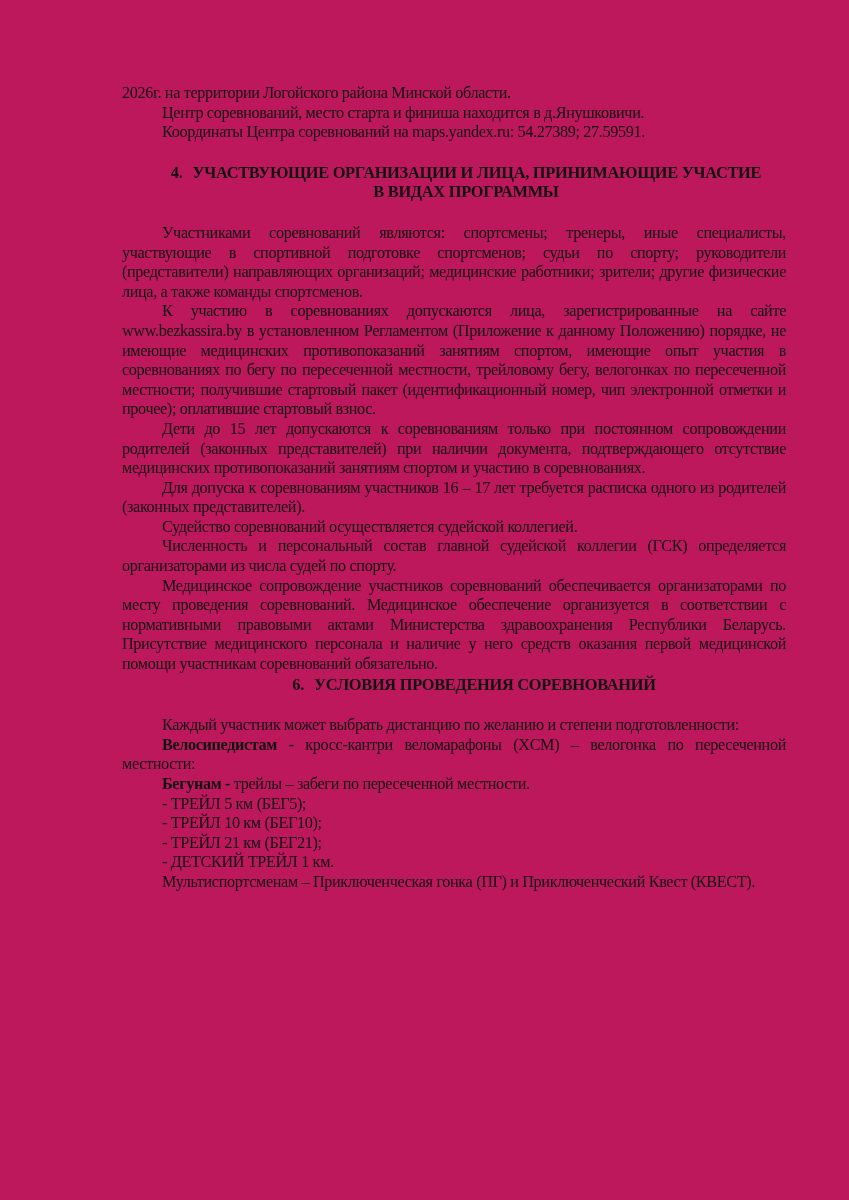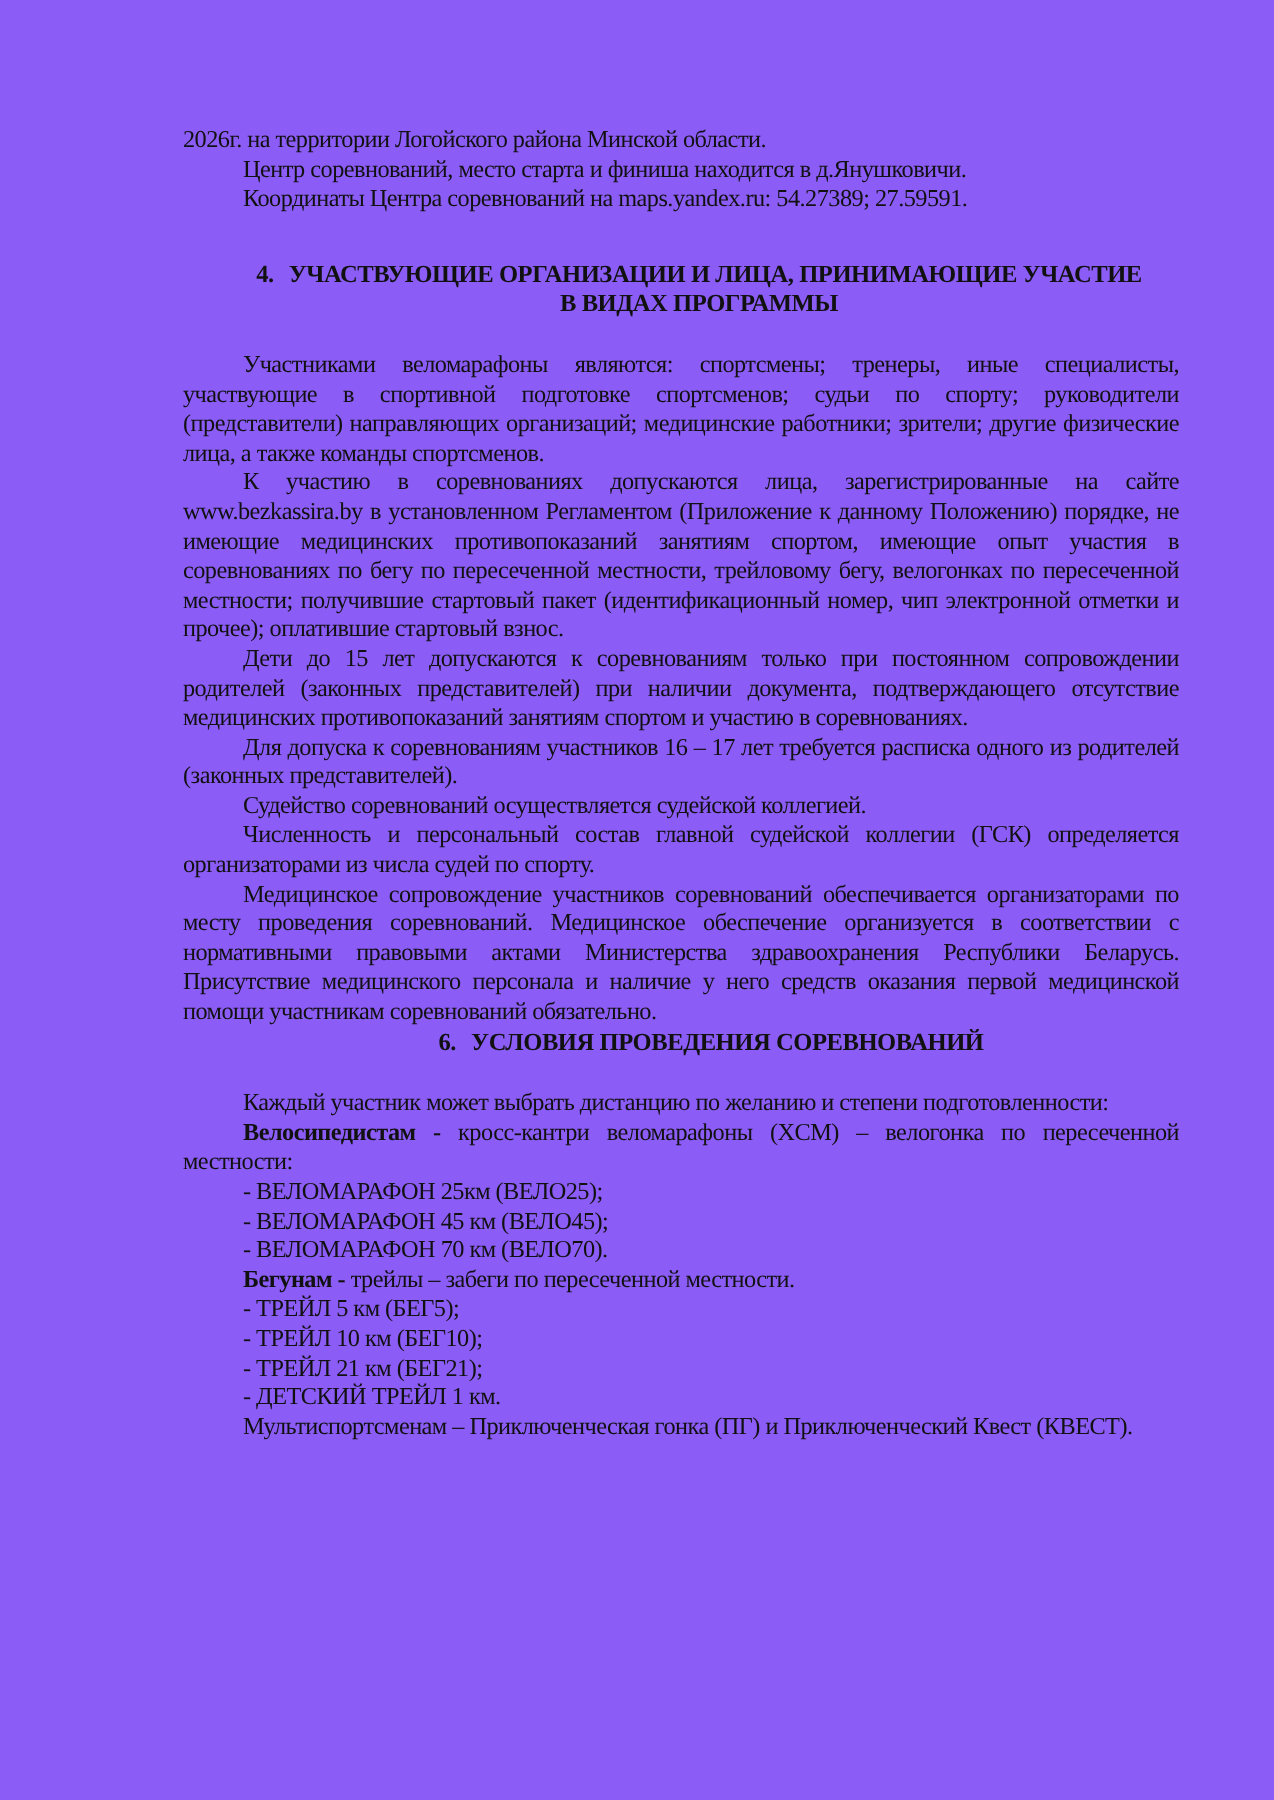--- a/index.html
+++ b/index.html
@@ -1,77 +1,72 @@
 <!DOCTYPE html>
 <html><head>
 <meta charset="utf-8">
 <style>
   html, body { margin: 0; padding: 0; background: #ffffff; }
   body { width: 849px; height: 1200px; position: relative; overflow: hidden; }
   .page {
     position: absolute; left: 0; top: 0; width: 849px; height: 1200px;
-    background: #8b5cf6; color: #111111;
+    background: #be185d; color: #111111;
     font-family: "Liberation Serif", "DejaVu Serif", serif;
   }
   .col {
     position: absolute; left: 122px; top: 84px; width: 664px;
     font-size: 16.2px; line-height: 19.6px;
     letter-spacing: -0.35px; word-spacing: 0px;
   }
   p { margin: 0; text-align: justify; }
   p.ind { text-indent: 40px; }
   p.nojust { text-align: left; }
   .list { padding-left: 40px; text-align: left; }
   h2 {
     margin: 0; font-size: 16.4px; line-height: 19.6px; font-weight: bold;
     text-align: center; letter-spacing: -0.3px;
   }
   h2 .num { margin-right: 10px; }
-  .sec4 { margin-top: 30px; margin-bottom: 22px; padding-left: 24px; }
+  .sec4 { margin-top: 20px; margin-bottom: 22px; padding-left: 24px; }
   .sec5 { margin-top: 22px; margin-bottom: 22px; padding-left: 40px; }
   .sec6 { margin-bottom: 22px; padding-left: 40px; }
   b { font-weight: bold; margin-top: 20px; }
 </style>
 </head>
 <body>
 
 <div class="page">
   <div class="col">
 
     <p class="nojust">2026г. на территории Логойского района Минской области.</p>
     <p class="ind nojust">Центр соревнований, место старта и финиша находится в д.Янушковичи.</p>
     <p class="ind nojust">Координаты Центра соревнований на maps.yandex.ru: 54.27389; 27.59591.</p>
 
     <h2 class="sec4">
       <span><span class="num">4.</span><span>УЧАСТВУЮЩИЕ ОРГАНИЗАЦИИ И ЛИЦА, ПРИНИМАЮЩИЕ УЧАСТИЕ</span></span><br>
       <span>В ВИДАХ ПРОГРАММЫ</span>
     </h2>
 
-    <p class="ind">Участниками веломарафоны являются: спортсмены; тренеры, иные специалисты, участвующие в спортивной подготовке спортсменов; судьи по спорту; руководители (представители) направляющих организаций; медицинские работники; зрители; другие физические лица, а также команды спортсменов.</p>
+    <p class="ind">Участниками соревнований являются: спортсмены; тренеры, иные специалисты, участвующие в спортивной подготовке спортсменов; судьи по спорту; руководители (представители) направляющих организаций; медицинские работники; зрители; другие физические лица, а также команды спортсменов.</p>
     <p class="ind">К участию в соревнованиях допускаются лица, зарегистрированные на сайте www.bezkassira.by в установленном Регламентом (Приложение к данному Положению) порядке, не имеющие медицинских противопоказаний занятиям спортом, имеющие опыт участия в соревнованиях по бегу по пересеченной местности, трейловому бегу, велогонках по пересеченной местности; получившие стартовый пакет (идентификационный номер, чип электронной отметки и прочее); оплатившие стартовый взнос.</p>
     <p class="ind">Дети до 15 лет допускаются к соревнованиям только при постоянном сопровождении родителей (законных представителей) при наличии документа, подтверждающего отсутствие медицинских противопоказаний занятиям спортом и участию в соревнованиях.</p>
     <p class="ind">Для допуска к соревнованиям участников 16 – 17 лет требуется расписка одного из родителей (законных представителей).</p>
 
 
     <p class="ind">Судейство соревнований осуществляется судейской коллегией.</p>
     <p class="ind">Численность и персональный состав главной судейской коллегии (ГСК) определяется организаторами из числа судей по спорту.</p>
     <p class="ind">Медицинское сопровождение участников соревнований обеспечивается организаторами по месту проведения соревнований. Медицинское обеспечение организуется в соответствии с нормативными правовыми актами Министерства здравоохранения Республики Беларусь. Присутствие медицинского персонала и наличие у него средств оказания первой медицинской помощи участникам соревнований обязательно.</p>
 
     <h2 class="sec6">
       <span class="num">6.</span><span>УСЛОВИЯ ПРОВЕДЕНИЯ СОРЕВНОВАНИЙ</span>
     </h2>
 
     <p class="ind">Каждый участник может выбрать дистанцию по желанию и степени подготовленности:</p>
 
     <p class="ind"><b>Велосипедистам -</b><span> кросс-кантри веломарафоны (XCM) – велогонка по пересеченной местности:</span></p>
-    <div class="list">
-      <div>- ВЕЛОМАРАФОН 25км (ВЕЛО25);</div>
-      <div>- ВЕЛОМАРАФОН 45 км (ВЕЛО45);</div>
-      <div>- ВЕЛОМАРАФОН 70 км (ВЕЛО70).</div>
-    </div>
 
     <p class="ind nojust"><b>Бегунам -</b><span> трейлы – забеги по пересеченной местности.</span></p>
     <div class="list">
       <div>- ТРЕЙЛ 5 км (БЕГ5);</div>
       <div>- ТРЕЙЛ 10 км (БЕГ10);</div>
       <div>- ТРЕЙЛ 21 км (БЕГ21);</div>
       <div>- ДЕТСКИЙ ТРЕЙЛ 1 км.</div>
     </div>
 
     <p class="ind">Мультиспортсменам – Приключенческая гонка (ПГ) и Приключенческий Квест (КВЕСТ).</p>

